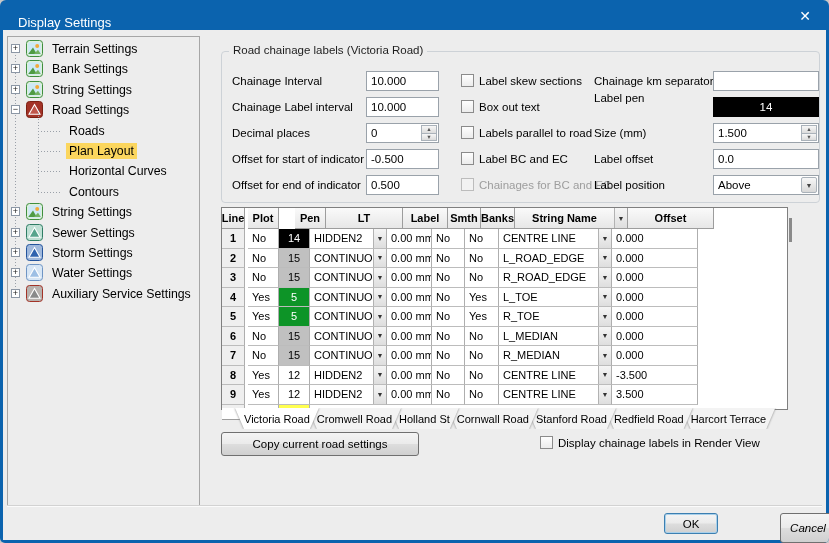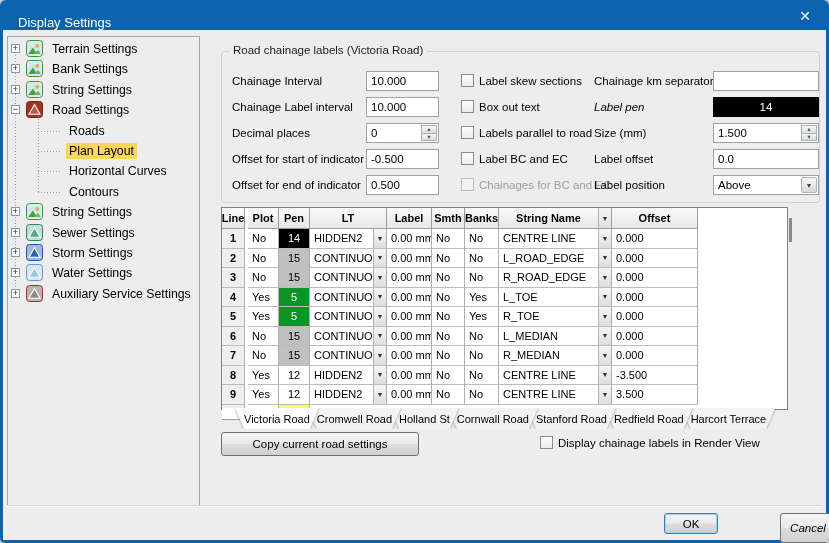--- a/index.html
+++ b/index.html
@@ -254,21 +254,21 @@
           <span class="lab">Label BC and EC</span>
         </label>
         <label class="cbrow" style="left: 239px; top: 126px;">
           <span class="cb dis"></span>
           <span class="lab dis">Chainages for BC and EC</span>
         </label>
         <div class="flabel" style="left: 372px; top: 23px;">Chainage km separator</div>
         <div class="tfield" style="left: 491px; top: 19px; width: 106px; position: absolute;">
           <input readonly="" style="">
         </div>
-        <div class="flabel" style="left: 372px; top: 49px; font-style: italic;">Label pen</div>
+        <div class="flabel" style="left: 372px; top: 40px;">Label pen</div>
         <div class="tfield penfield" style="left: 491px; top: 45px; width: 106px; position: absolute; background: rgb(0, 0, 0); color: rgb(255, 255, 255); border-color: rgb(0, 0, 0);">14</div>
         <div class="flabel" style="left: 372px; top: 75px;">Size (mm)</div>
         <div class="tfield" style="left: 491px; top: 71px; width: 106px; position: absolute;">
           <input readonly="" value="1.500" style="">
           <span class="spin">
             <span class="sb">▲</span>
             <span class="sb">▼</span>
           </span>
         </div>
         <div class="flabel" style="left: 372px; top: 101px;">Label offset</div>
@@ -281,21 +281,21 @@
           <span class="combo-btn">▼</span>
         </div>
       </div>
   </div>
 
   <div class="grid" id="grid">
       <div class="grow" style="height: 21px;">
         <div class="gc hd" style="width: 23px; flex: 0 0 23px;">Line</div>
         <div class="gc gapc" style="width: 3px; flex: 0 0 3px;"></div>
         <div class="gc hd" style="width: 31px; flex: 0 0 31px;">Plot</div>
-        <div class="gc hd" style="width: 31px; flex: 0 0 31px;">Pen</div>
+        <div class="gc hd" style="width: 31px; flex: 0 0 31px; margin-left: 16px;">Pen</div>
         <div class="gc hd" style="width: 77px; flex: 0 0 77px;">LT</div>
         <div class="gc hd" style="width: 45px; flex: 0 0 45px;">Label</div>
         <div class="gc hd" style="width: 33px; flex: 0 0 33px;">Smth</div>
         <div class="gc hd" style="width: 34px; flex: 0 0 34px;">Banks</div>
         <div class="gc hd" style="width: 113px; flex: 0 0 113px;">
           <span class="txt ctr" style="text-align: center;">String Name</span>
           <span class="ddbtn">▼</span>
         </div>
         <div class="gc hd" style="width: 86px; flex: 0 0 86px;">Offset</div>
       </div>

